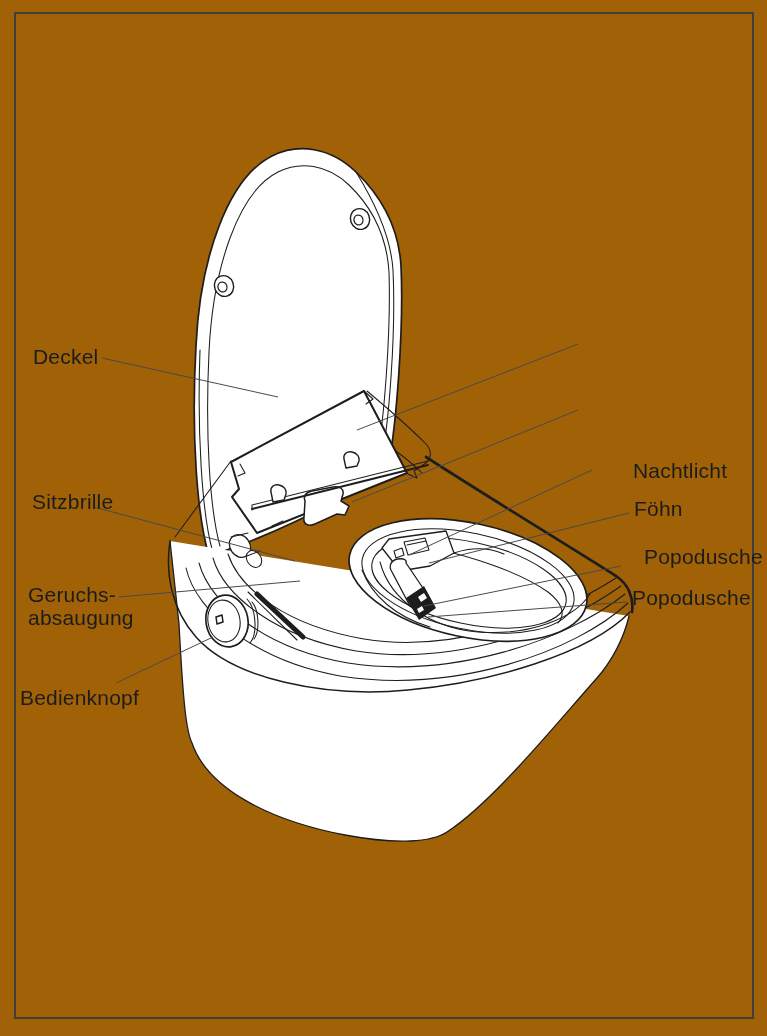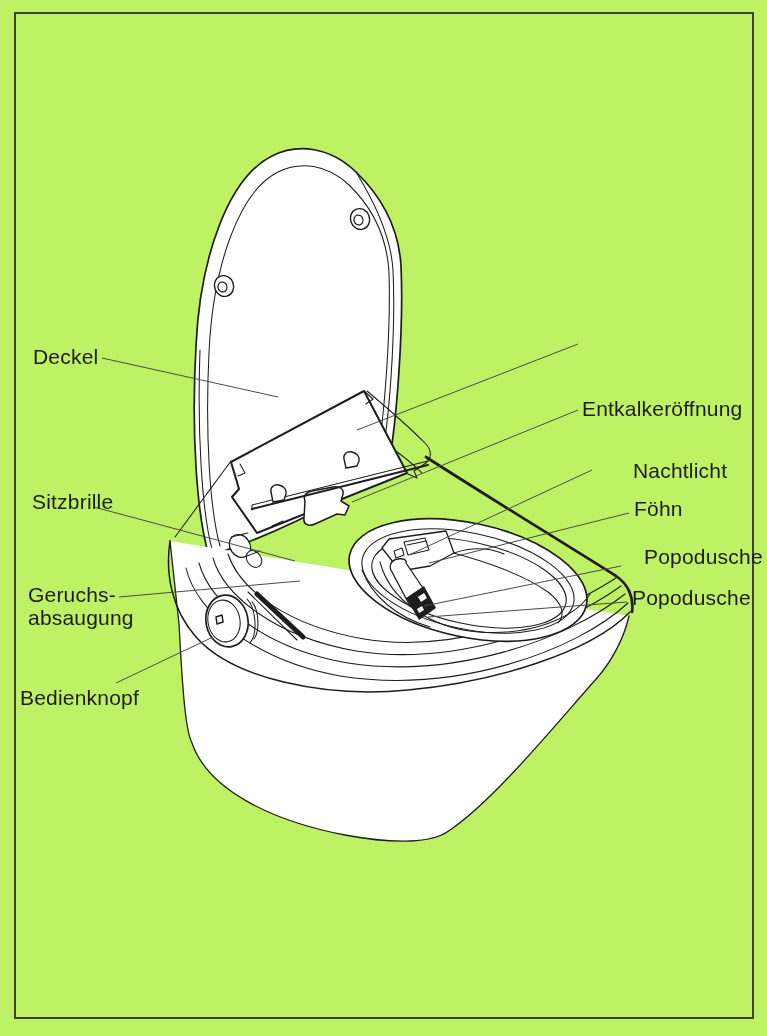--- a/index.html
+++ b/index.html
@@ -1,16 +1,16 @@
 <!DOCTYPE html>
 <html><head>
 <meta charset="utf-8">
 <style>
   html,body{margin:0;padding:0;background:#fff;}
-  .page{position:relative;width:767px;height:1036px;background:#bef264;overflow:hidden;
+  .page{position:relative;width:767px;height:1036px;background:#a16207;overflow:hidden;
         font-family:"Liberation Sans", sans-serif;}
   .page svg{position:absolute;left:0;top:0;}
   .label{position:absolute;font-size:21px;line-height:23px;color:#1c1c1c;
          letter-spacing:0.2px;white-space:nowrap;}
   .label span{display:block;}
   .lines{fill:none;stroke:#1d1d1d;stroke-width:1.3;stroke-linecap:round;stroke-linejoin:round;}
   .white{fill:#ffffff;}
   .thick{stroke-width:2.7;}
   .mid{stroke-width:1.7;}
   .thin{stroke-width:1.05;}
@@ -136,24 +136,20 @@
         <line x1="94" y1="507" x2="295" y2="561" stroke="#4a4a4a" stroke-width="1"></line>
         <line x1="119" y1="597" x2="300" y2="581" stroke="#4a4a4a" stroke-width="1"></line>
         <line x1="116" y1="683" x2="213" y2="637" stroke="#4a4a4a" stroke-width="1"></line>
       </g>
   </svg>
 
   <div class="label" style="left: 33px; top: 345px; color: rgb(28, 28, 28);">
       <span>Deckel</span>
       <span></span>
     </div>
-  <div class="label" style="left: 582px; top: 397px; color: rgb(28, 28, 28);">
-      <span>Entkalkeröffnung</span>
-      <span></span>
-    </div>
   <div class="label" style="left: 597px; top: 459px; color: rgb(28, 28, 28); margin-left: 36px;">
       <span>Nachtlicht</span>
       <span></span>
     </div>
   <div class="label" style="left: 634px; top: 497px; color: rgb(28, 28, 28); text-align: right;">
       <span>Föhn</span>
       <span></span>
     </div>
   <div class="label" style="left: 624px; top: 545px; color: rgb(28, 28, 28); margin-left: 20px;">
       <span>Popodusche</span>

